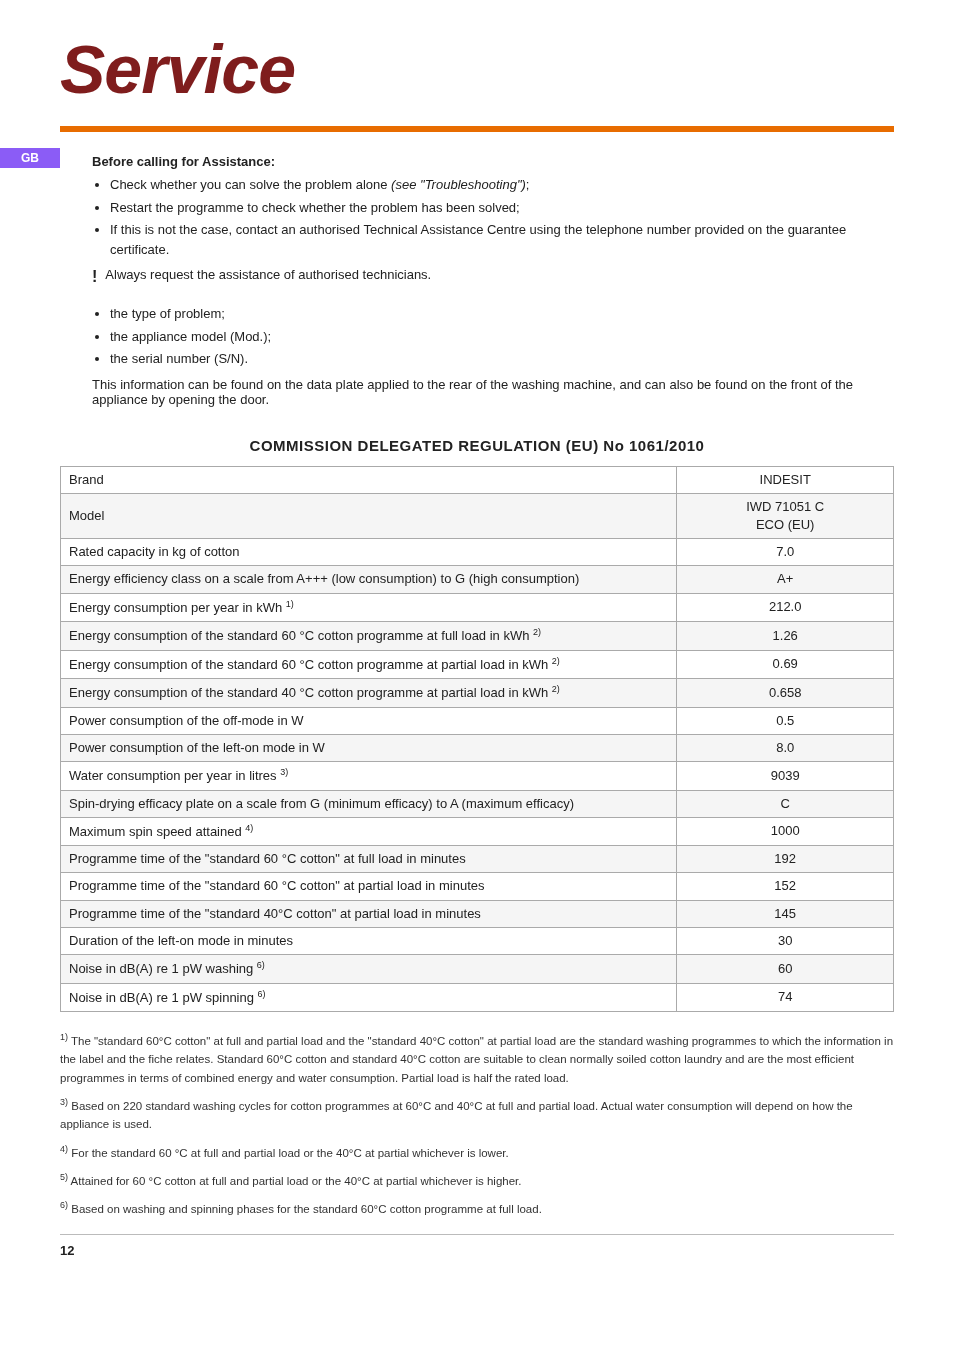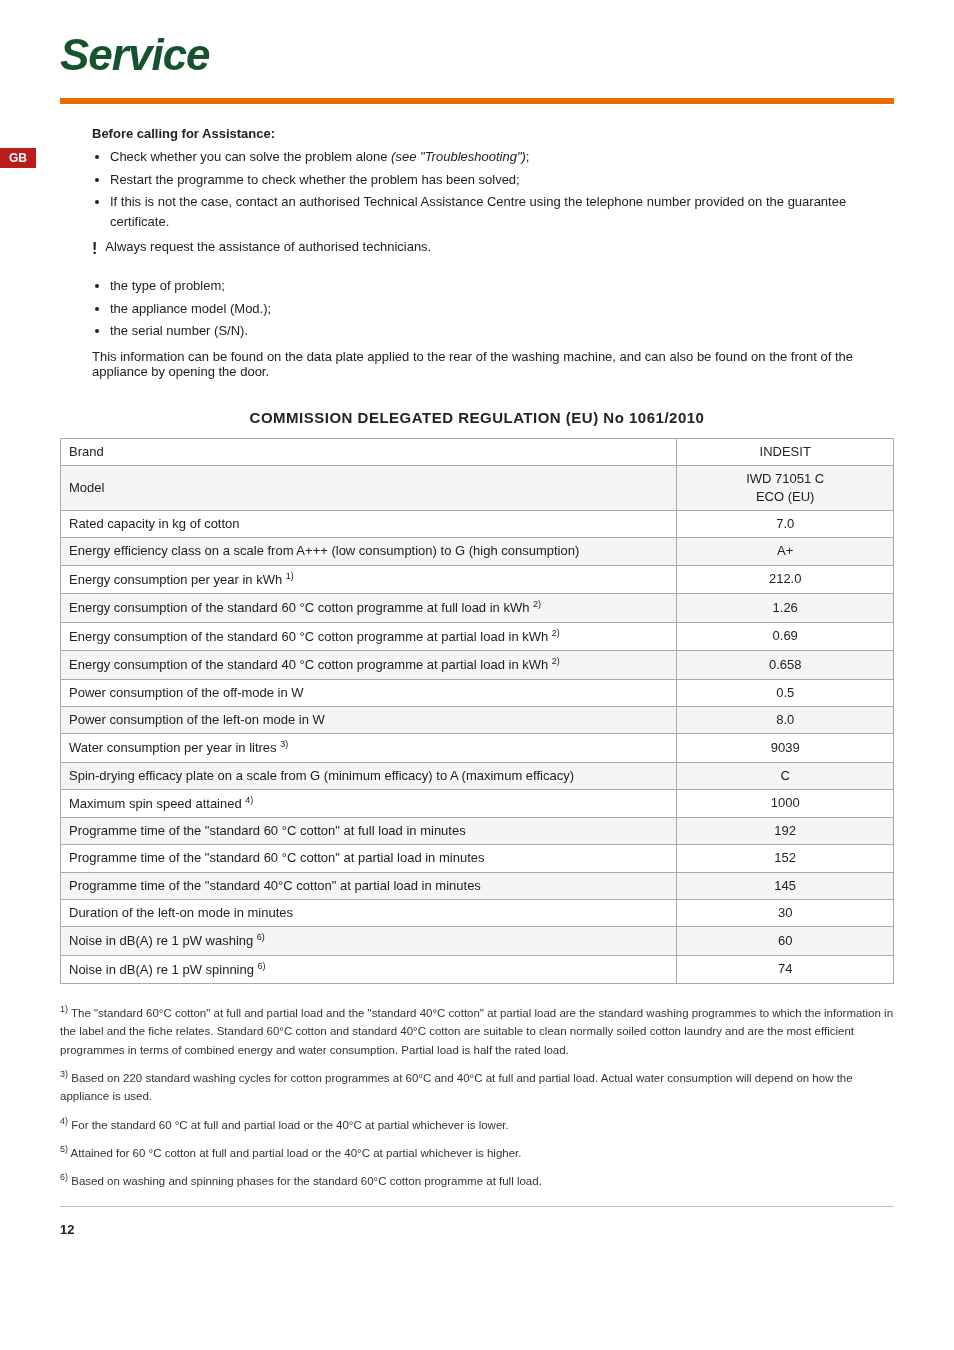--- a/index.html
+++ b/index.html
@@ -13,41 +13,41 @@
       padding: 0;
     }
     .page {
       width: 954px;
       min-height: 1350px;
       background: #fff;
       position: relative;
       padding: 30px 60px 40px 60px;
     }
     .page-title {
-      font-size: 44px;
+      font-size: 68px;
       font-weight: 900;
-      color: #14532d;
+      color: #7f1d1d;
       letter-spacing: -1px;
       margin-bottom: 18px;
       font-style: italic;
     }
     .orange-bar {
       height: 6px;
       background: #e86c00;
       width: 100%;
       margin-bottom: 22px;
     }
     .gb-label {
       position: absolute;
       left: 0;
-      background: #b91c1c;
+      background: #8b5cf6;
       color: #fff;
       font-size: 12px;
       font-weight: bold;
-      padding: 3px 9px;
+      padding: 3px 21px;
       top: 148px;
     }
     .section-title {
       font-weight: bold;
       font-size: 13px;
       margin-bottom: 6px;
     }
     .bullet-list {
       margin-left: 18px;
       margin-bottom: 8px;
@@ -122,21 +122,21 @@
       margin-bottom: 8px;
     }
     .page-number {
       font-size: 13px;
       font-weight: bold;
       margin-top: 12px;
     }
     .bottom-line {
       border-top: 1px solid #bbb;
       margin-top: 5px;
-      padding-top: 15px;
+      padding-top: 8px;
     }
     sup {
       font-size: 9px;
     }
   </style>
 </head>
 <body>
 
 <div class="page">
 

